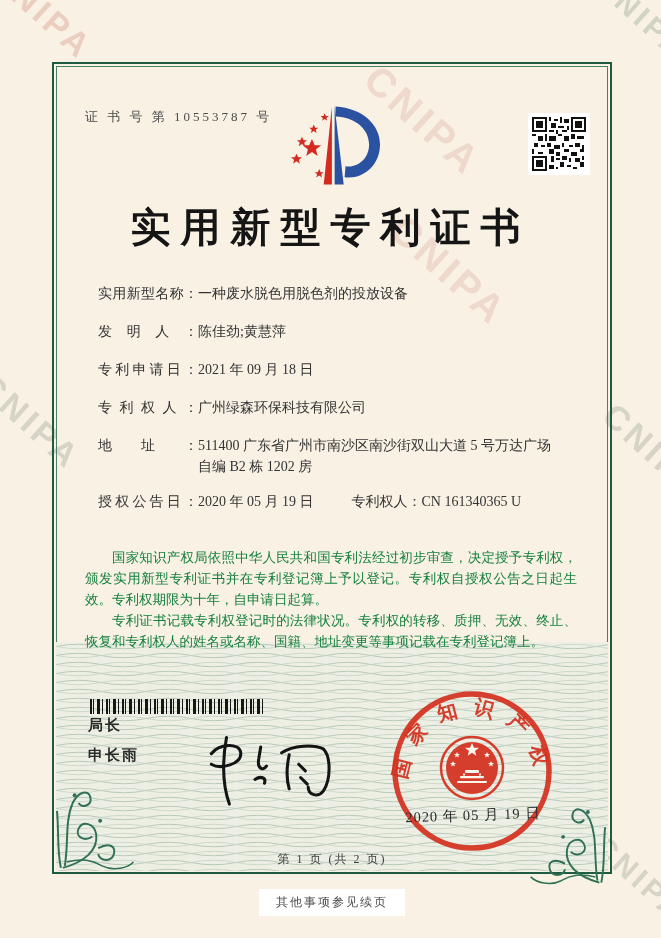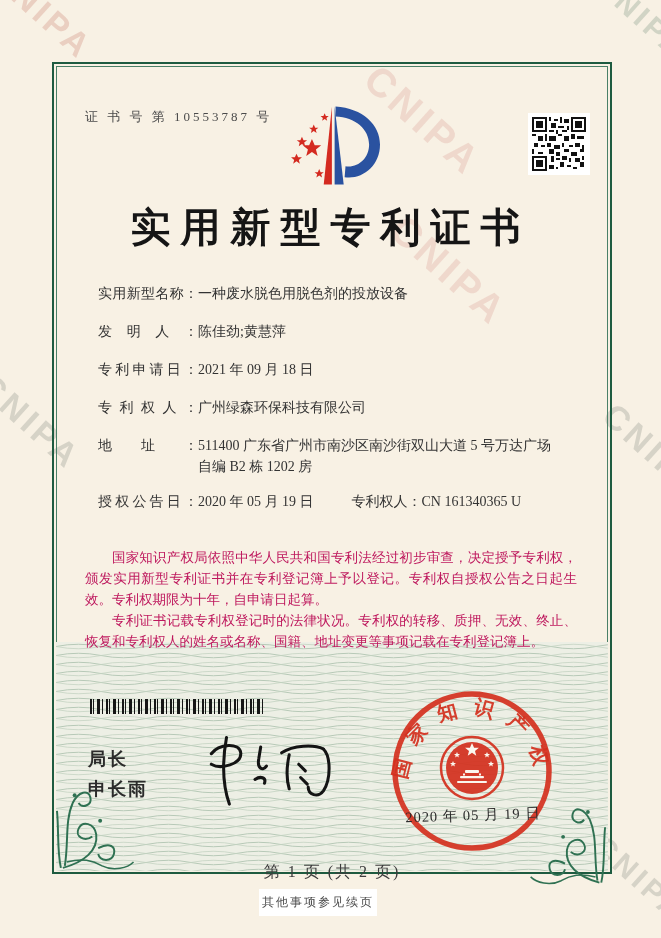--- a/index.html
+++ b/index.html
@@ -37,41 +37,41 @@
            font-size:40px; font-weight:bold; letter-spacing:10px; color:#151515; }
 
   .fields { position:absolute; left:98px; top:283px; width:492px; font-size:14px; color:#333; }
   .frow { display:flex; margin-bottom:17px; line-height:21px; }
   .flabel { display:inline-block; width:100px; flex:0 0 100px; text-align:justify; text-align-last:justify; }
   .fvalue { flex:1; }
   .frow-grant .fvalue { flex:0 0 auto; }
   .flabel2 { margin-left:38px; }
 
   .paras { position:absolute; left:85px; top:547px; width:492px; font-size:13.5px;
-           line-height:21px; text-align:justify; color:#be185d; }
+           line-height:21px; text-align:justify; color:#15803d; }
   .paras p { text-indent:2em; }
 
   .barcode { position:absolute; left:90px; top:699px; width:176px; height:15px;
      background:repeating-linear-gradient(90deg,#161616 0 2px,transparent 2px 3.5px,
        #161616 3.5px 4.5px,transparent 4.5px 7.5px,#161616 7.5px 10.5px,transparent 10.5px 12px,
        #161616 12px 13px,transparent 13px 16px); }
 
-  .director { position:absolute; left:88px; top:744px; font-family:Liberation Serif, serif;
-              font-size:18px; font-weight:600; color:#2b2b2b; letter-spacing:2px; line-height:30px; }
+  .director { position:absolute; left:88px; top:712px; font-family:Liberation Mono, monospace;
+              font-size:15px; font-weight:600; color:#2b2b2b; letter-spacing:2px; line-height:30px; }
 
   .signature { position:absolute; left:198px; top:730px; width:152px; height:88px; }
 
   .seal { position:absolute; left:387px; top:686px; width:170px; height:170px; }
   .seal-date { position:absolute; left:397px; top:806px; width:152px; text-align:center;
                font-size:14.5px; color:#2b2b2b; letter-spacing:1px; transform:rotate(-2deg); }
 
   .page-indicator { position:absolute; left:52px; top:851px; width:560px; text-align:center;
-                    font-size:16px; color:#3c3c3c; letter-spacing:2px;margin-top:11px; }
-
-  .footer-note { position:absolute; left:259px; top:889px; width:118px; height:27px; background:#ffffff;
+                    font-size:12px; color:#3c3c3c; letter-spacing:2px; }
+
+  .footer-note { position:absolute; left:259px; top:889px; width:146px; height:27px; background:#ffffff;
                  display:flex; align-items:center; justify-content:center;
                  font-size:12px; color:#4c4c4c; letter-spacing:2px; z-index:2; }
 
   .ornament { position:absolute; z-index:2; }
   .orn-bl { left:55px; top:752px; width:108px; height:118px; }
   .orn-br { left:502px; top:770px; width:105px; height:100px; transform:scaleX(-1); }
 </style>
 </head>
 <body>
 

